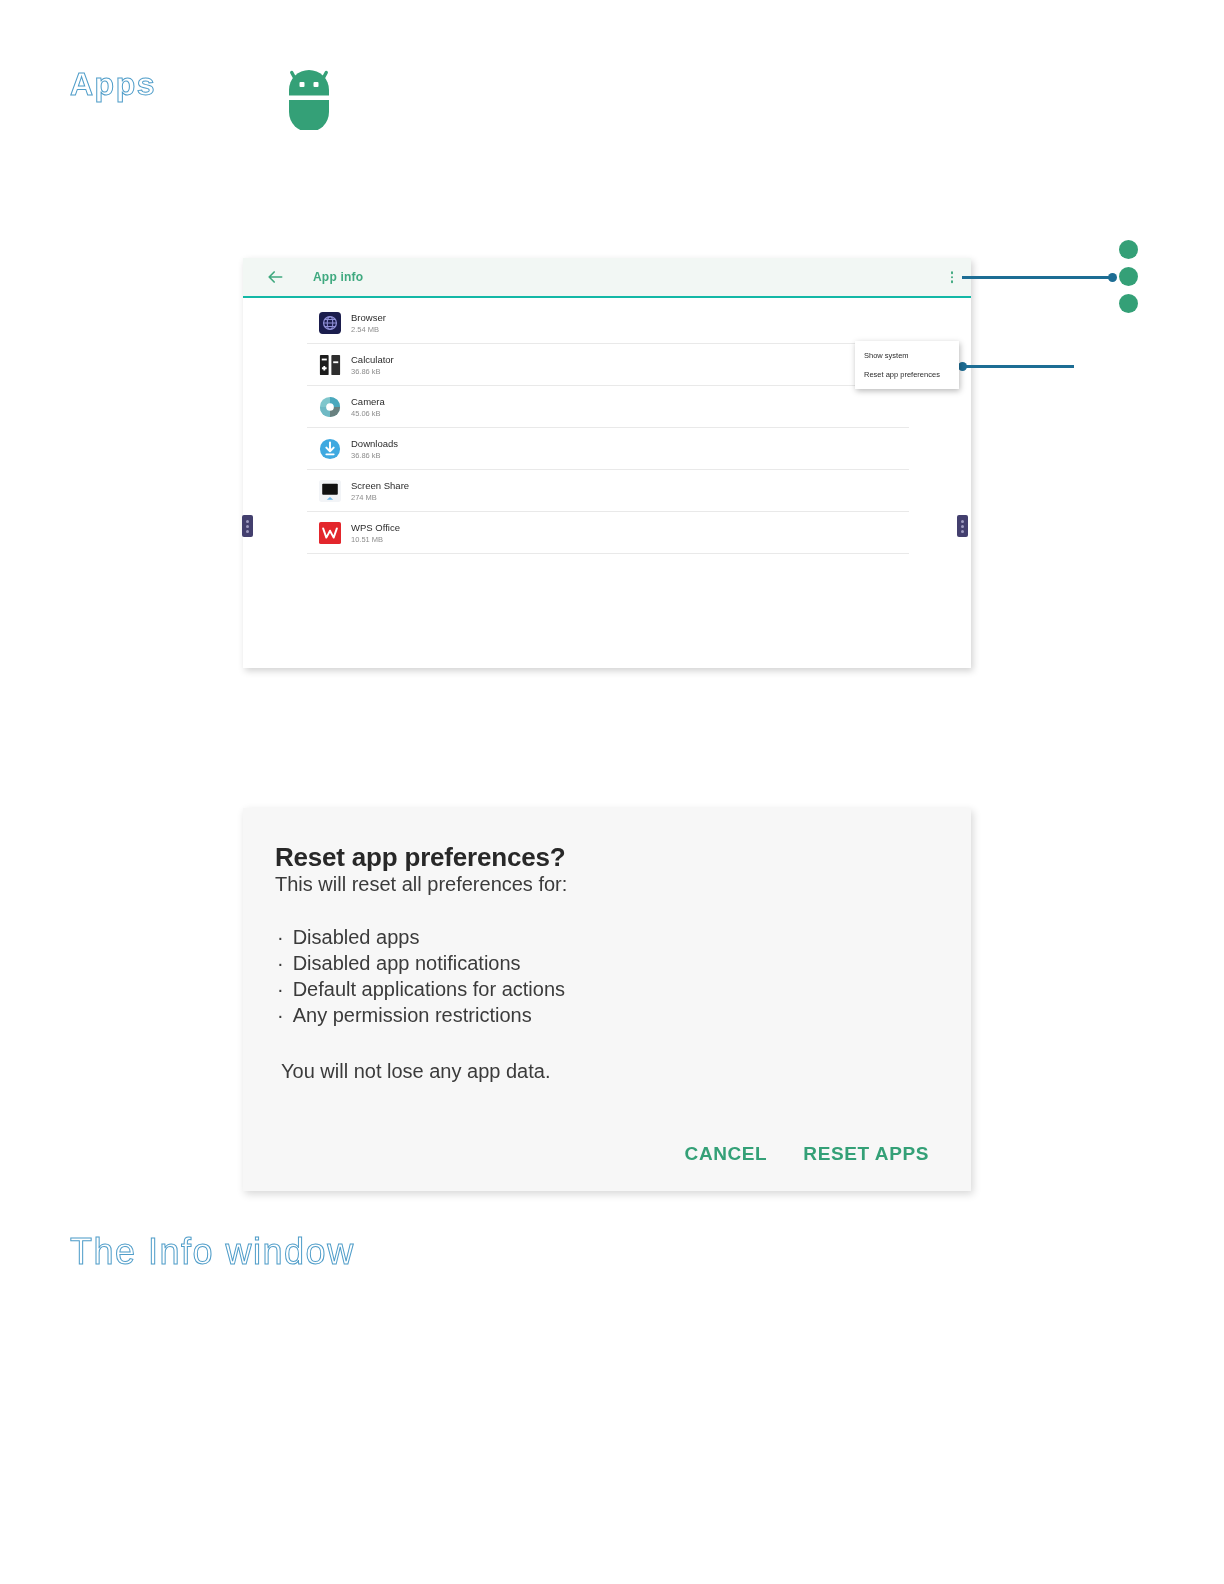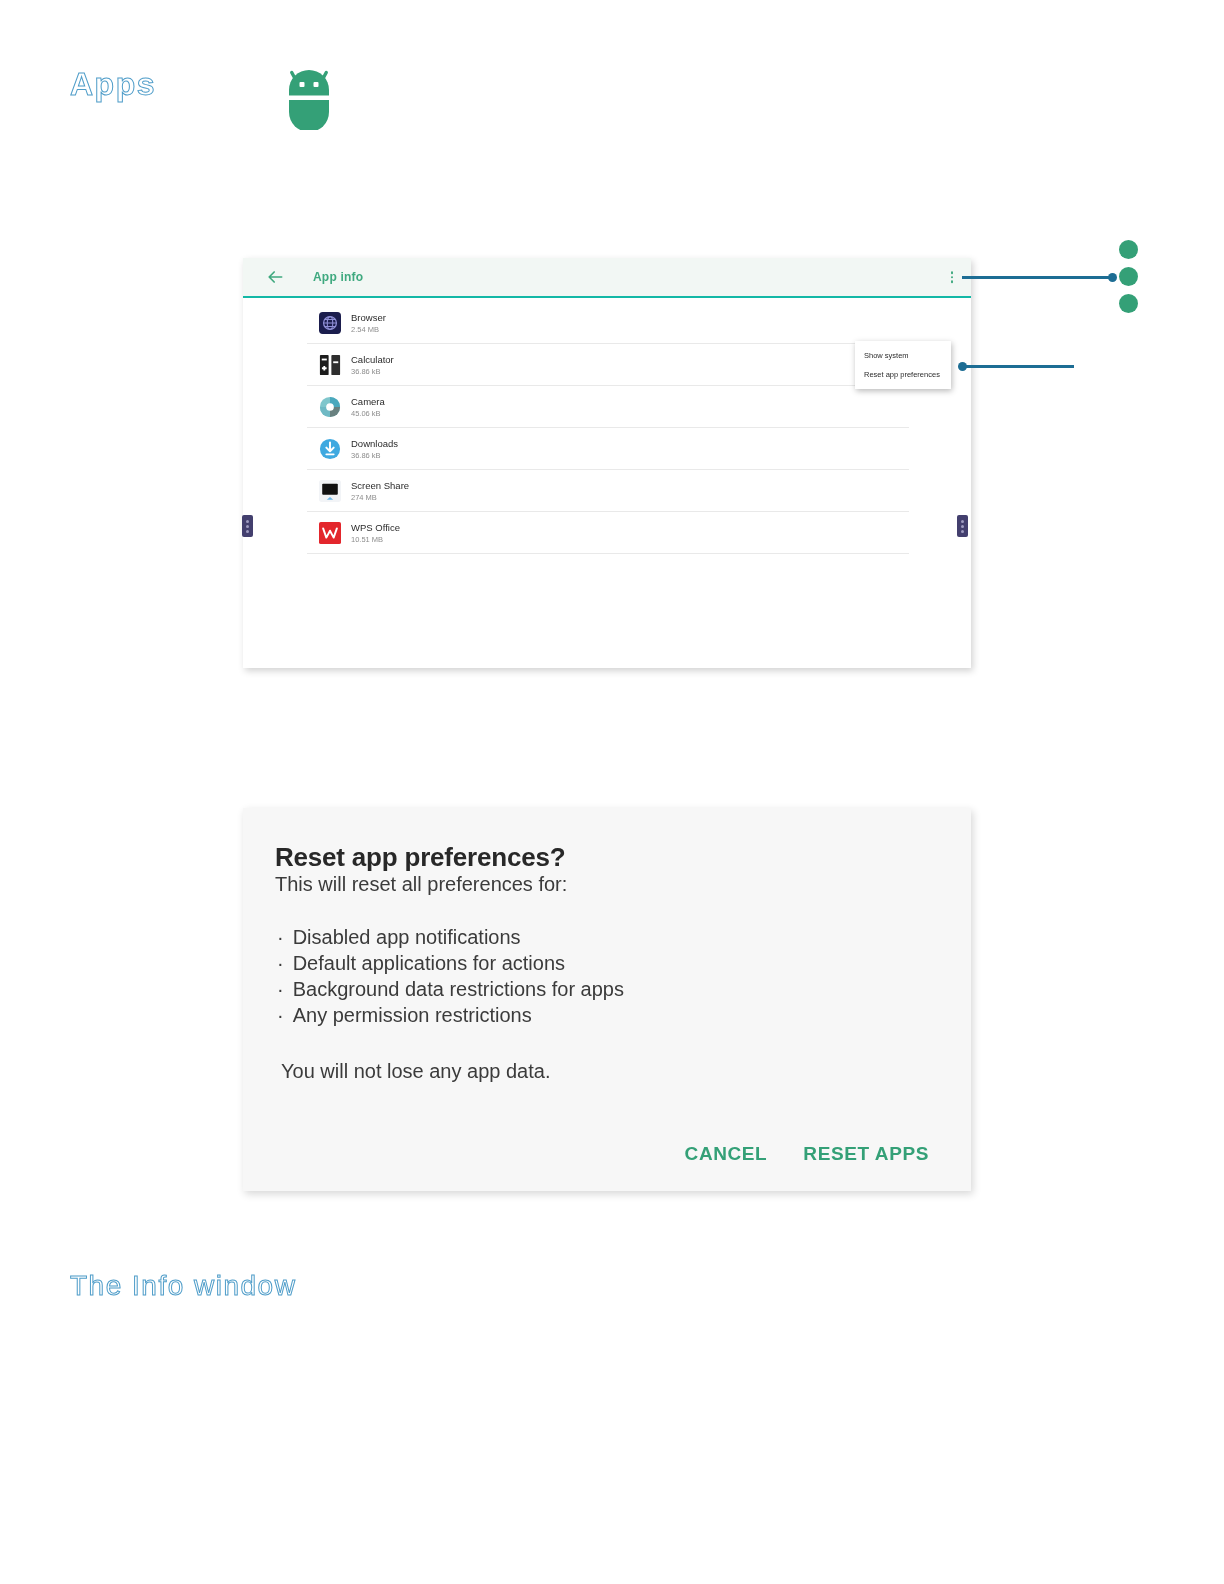--- a/index.html
+++ b/index.html
@@ -24,22 +24,22 @@
     white-space: nowrap;
   }
   #heading-apps {
     left: 70px;
     top: 66px;
     font-size: 32px;
     font-weight: bold;
   }
   #heading-info-window {
     left: 70px;
-    top: 1270px;
-    font-size: 28px;
+    top: 1231px;
+    font-size: 36px;
   }
 
   
   .android-mark {
     position: absolute;
     left: 285px;
     top: 68px;
     width: 48px;
     height: 62px;
   }
@@ -148,21 +148,21 @@
     background: #9f9cc0;
   }
   #side-handle-left  { left: 242px; }
   #side-handle-right { left: 957px; }
 
   
   .popup-menu {
     position: absolute;
     left: 855px;
     top: 341px;
-    width: 96px;
+    width: 104px;
     background: #ffffff;
     box-shadow: 1px 2px 6px rgba(0,0,0,0.28);
     padding: 5px 4px 5px 0;
     z-index: 5;
   }
   .popup-item {
     font-size: 7.5px;
     color: #2c2c2c;
     padding: 5px 9px;
     white-space: nowrap;
@@ -385,29 +385,29 @@
 
 <div class="conn-line" style="left:966px; top:365px; width:108px;"></div>
 <div class="conn-endpoint" style="left:958px; top:362px;"></div>
 
 <div class="dialog-panel">
   <div class="dlg-title">Reset app preferences?</div>
   <div class="dlg-sub">This will reset all preferences for:</div>
 
   <ul class="dlg-bullets">
     <li>
+      <span class="b-dot">·</span><span>Disabled apps</span>
+    </li>
+    <li>
       <span class="b-dot">·</span><span>Disabled app notifications</span>
     </li>
     <li>
       <span class="b-dot">·</span><span>Default applications for actions</span>
     </li>
     <li>
-      <span class="b-dot">·</span><span>Background data restrictions for apps</span>
-    </li>
-    <li>
       <span class="b-dot">·</span><span>Any permission restrictions</span>
     </li>
   </ul>
 
   <div class="dlg-note">You will not lose any app data.</div>
 
   <div class="dlg-actions">
     <button class="dlg-btn">CANCEL</button>
     <button class="dlg-btn">RESET APPS</button>
   </div>

